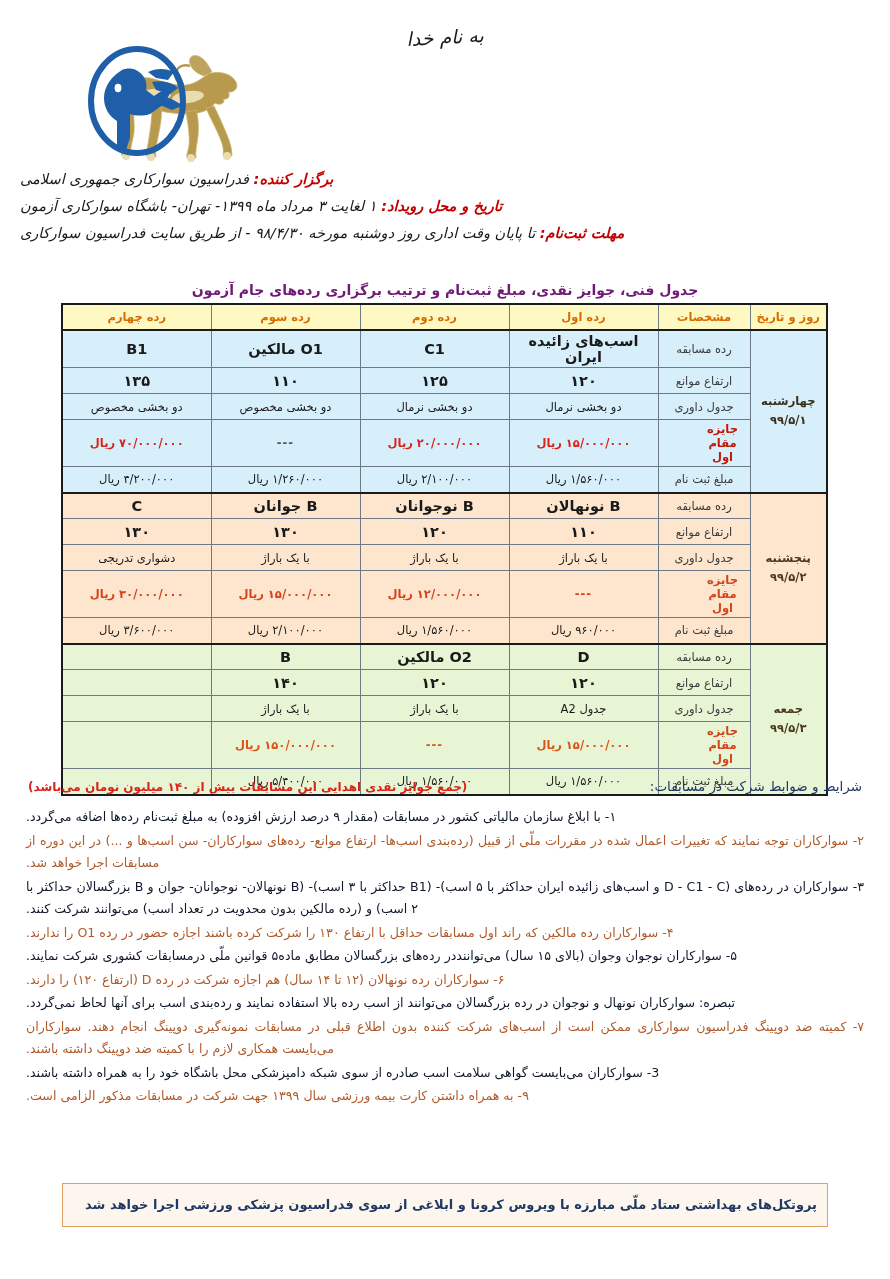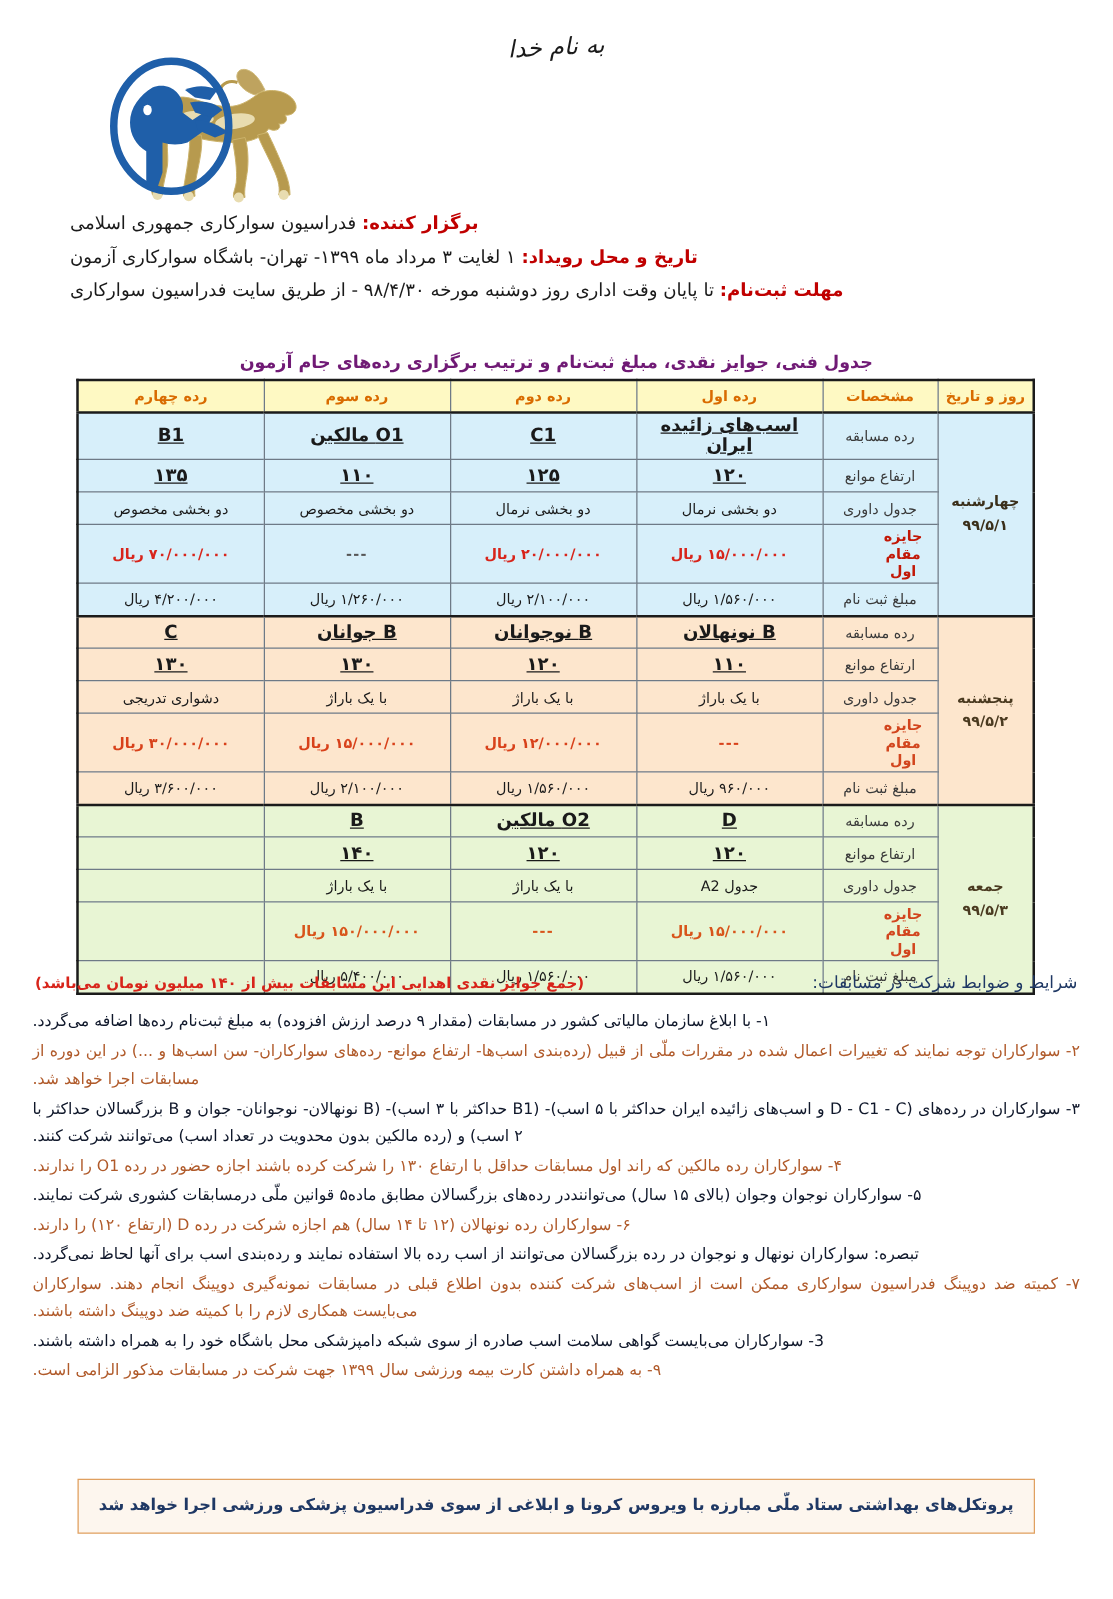--- a/index.html
+++ b/index.html
@@ -28,21 +28,21 @@
   .main-title{
     position:absolute;top:103px;right:155px;left:210px;
     text-align:center;
     font-size:21.5px;font-weight:bold;
     color:#e8cf16;
     text-shadow:0.5px 0.5px 0 #c9b200,-0.3px 0 0 #c9b200;
     white-space:nowrap;
     letter-spacing:0px;
   }
 
-  .info-lines{position:absolute;top:166px;right:0;left:0;padding-left:56px;}
+  .info-lines{position:absolute;top:166px;right:0;left:0;padding-left:20px;font-style:italic;}
   .info-row{
     text-align:left;
     font-size:14.5px;
     line-height:27px;
     white-space:nowrap;
     direction:rtl;
   }
   .info-row .lbl{color:#c00000;font-weight:bold;font-size:14.5px;}
   .info-row .val{color:#1a1a1a;font-size:14.5px;}
 
@@ -94,21 +94,21 @@
     border-left:2.5px solid #1b1b1b;
     margin-top:28px;
   }
   .sec-blue td.datecell{color:#3a2f1a;}
   td.speccell{font-size:11px;color:#3a3a3a;border-left:1.4px solid #8a9099;}
   td.speccell.prize-lbl{color:#c21807;font-weight:bold;padding-left:40px;}
   .sec-orange td.speccell.prize-lbl{color:#d2451e;}
   .sec-green td.speccell.prize-lbl{color:#d2451e;}
 
   td.val{color:#1a1a1a;}
-  td.val.big{font-size:14.5px;font-weight:bold;text-decoration:underline;}
+  td.val.big{font-size:14.5px;font-weight:bold;}
   td.val.prize{color:#d8241a;font-weight:bold;font-size:11.5px;}
   .sec-orange td.val.prize{color:#d8411a;}
   .sec-green td.val.prize{color:#d8541a;}
   td.val.dash{color:#555;letter-spacing:1px;font-weight:bold;}
   td.empty{background:#e8f5d4;}
   .sec-blue.boundary td{border-top:2.5px solid #1b1b1b;}
   .sec-orange.boundary td{border-top:2.5px solid #1b1b1b;}
   .sec-green.boundary td{border-top:2.5px solid #1b1b1b;}
 
   
@@ -140,21 +140,21 @@
 
   
   .notice{
     position:absolute;top:1183px;right:62px;left:62px;
     border:1.6px solid #e0a060;
     background:#fdf6ee;
     padding:8px 10px 9px 10px;
     box-sizing:border-box;
   }
   .notice-line{
-    text-align:center;
+    text-align:right;
     font-size:13px;font-weight:bold;
     color:#1f3864;
     line-height:25px;
   }
 </style>
 </head>
 <body>
 
 <div class="page">
 

